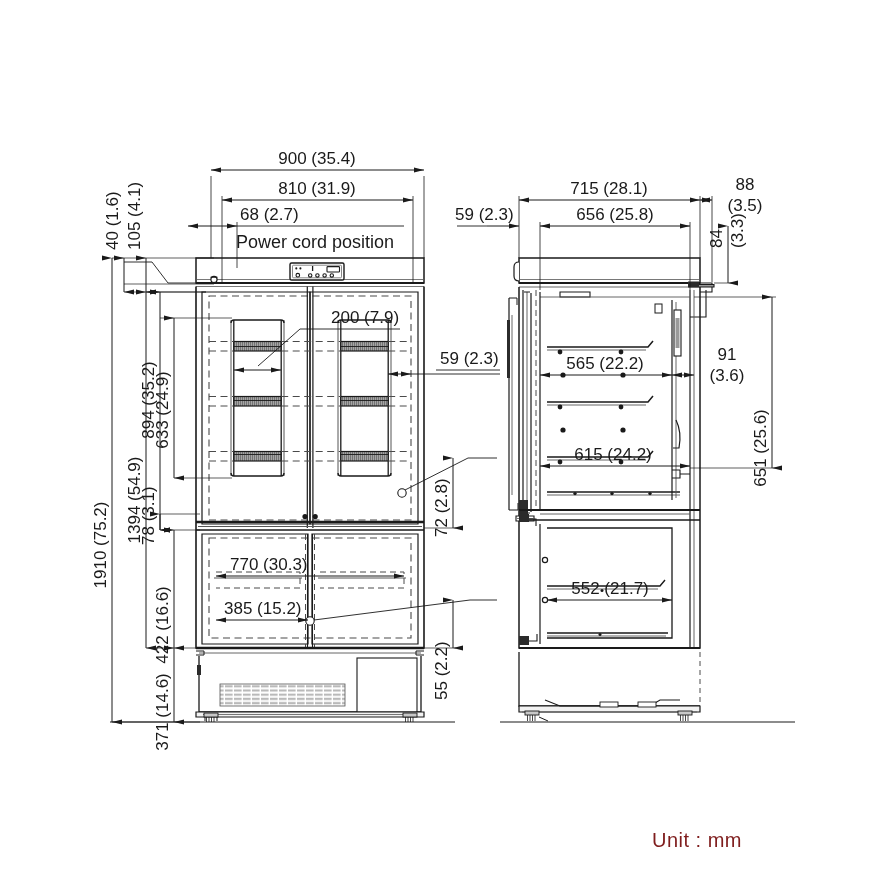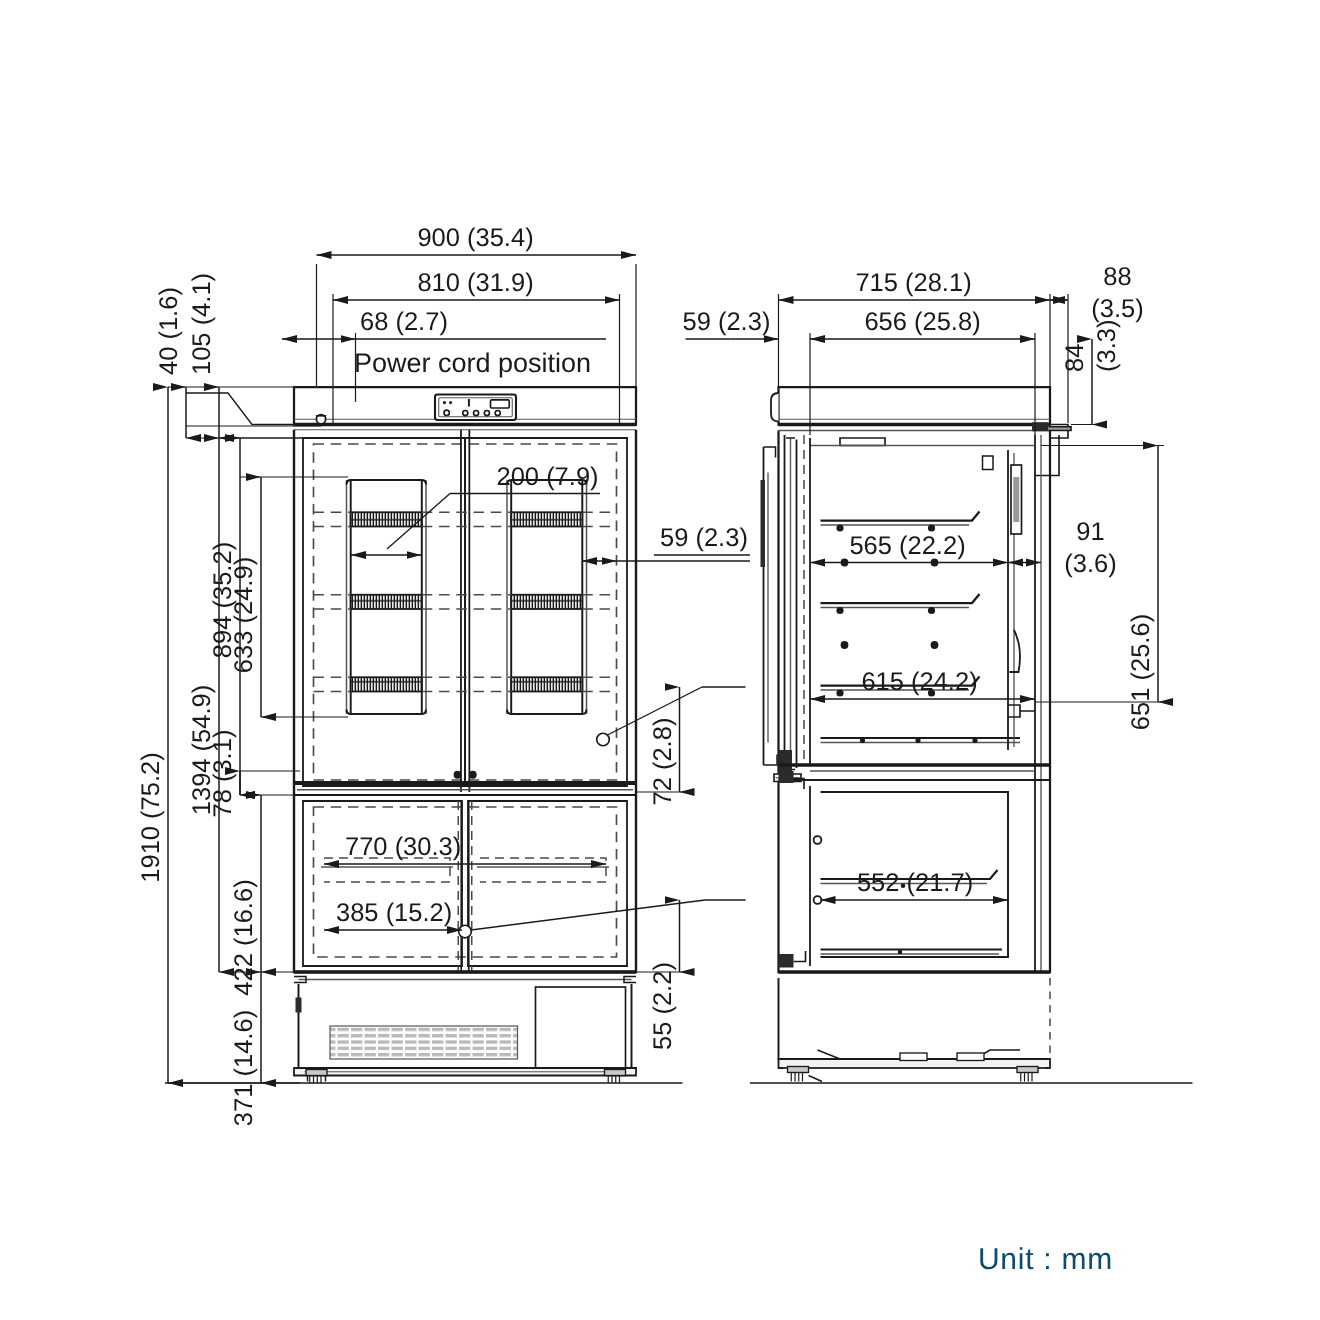--- a/index.html
+++ b/index.html
@@ -2,21 +2,21 @@
 <html><head>
 <meta charset="utf-8">
 <style>
   html,body{margin:0;padding:0;background:#ffffff;}
   body{width:880px;height:880px;font-family:"Liberation Sans",sans-serif;overflow:hidden;}
   #stage{position:relative;width:768px;height:880px;background:#fff;}
   svg{display:block;}
   .unit-label{
     position:absolute;right:26px;bottom:28px;
     font-family:"Liberation Sans",sans-serif;
-    font-size:20px;color:#0c4a6e;letter-spacing:.5px;
+    font-size:20px;color:#7f1d1d;letter-spacing:.5px;
   }
   text{font-family:"Liberation Sans",sans-serif;fill:#1a1a1a;}
 </style>
 </head>
 <body>
 
 <div id="stage">
 
 <svg width="880" height="880" viewBox="0 0 880 880">
   <defs>

